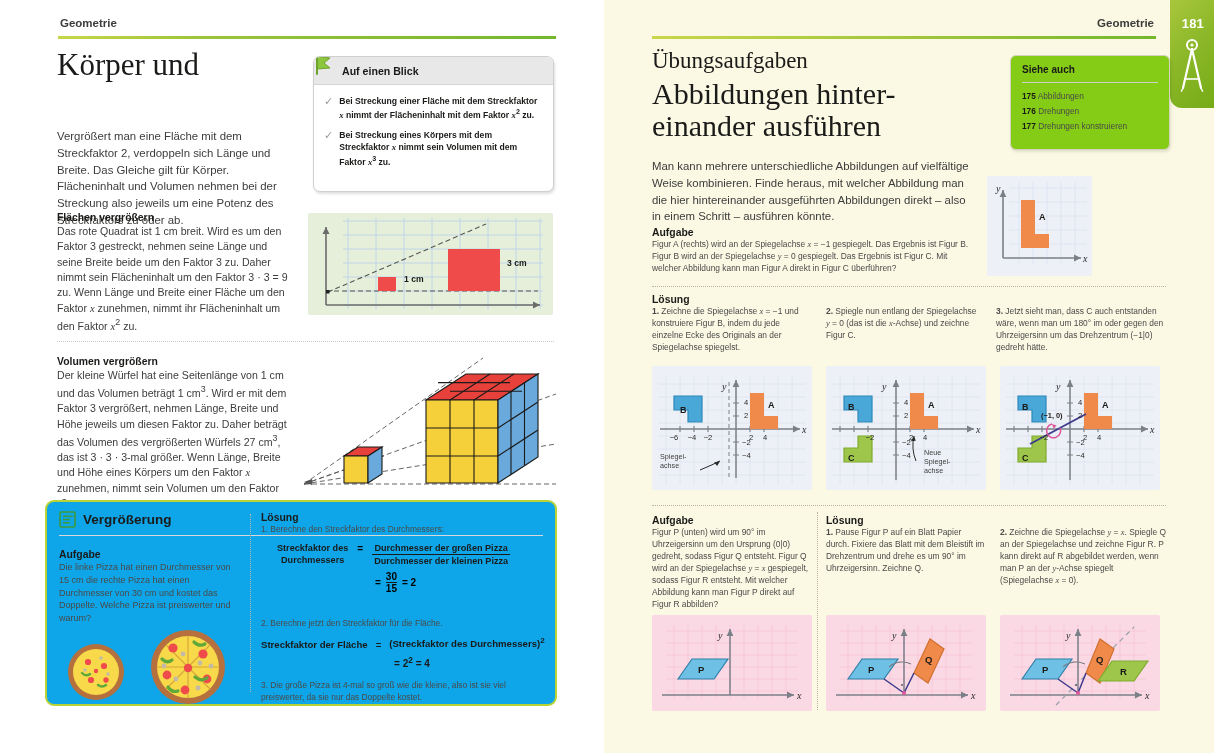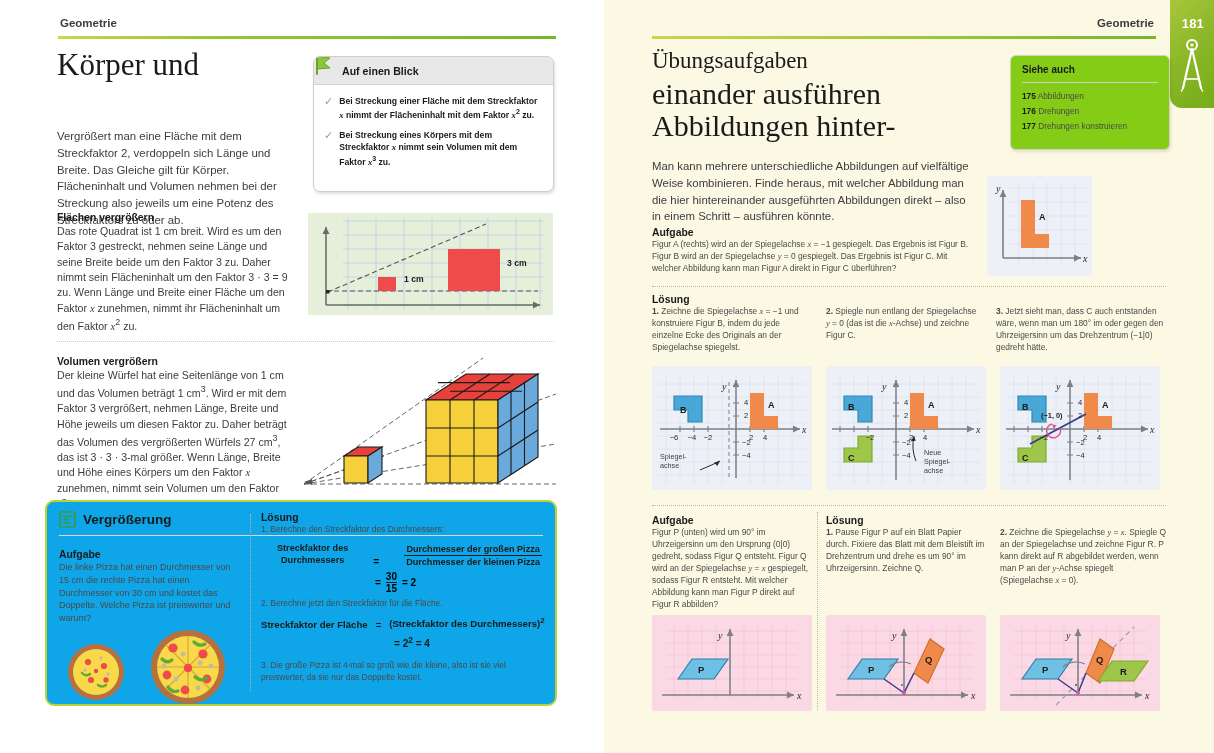--- a/index.html
+++ b/index.html
@@ -279,41 +279,41 @@
             <circle cx="113" cy="49" r="2.4" fill="#c2b9a8"></circle>
             <circle cx="137" cy="33" r="2.4" fill="#c2b9a8"></circle>
           </g>
         </svg>
       </div>
 
       <div style="position:absolute;left:214px;top:10px;width:288px;">
         <div class="sub-h">Lösung</div>
         <div class="small-txt" style="margin-top:1px;">1. Berechne den Streckfaktor des Durchmessers:</div>
 
-        <div style="display:flex;align-items:flex-end;gap:25px;margin-top:7px;margin-left:16px;">
+        <div style="display:flex;align-items:flex-start;gap:9px;margin-top:7px;margin-left:16px;">
           <div style="text-align:center;font-size:9.1px;font-weight:bold;color:#1a1a18;line-height:1.3;">
             <div>Streckfaktor des</div>
             <div>Durchmessers</div>
           </div>
           <div style="font-size:10px;font-weight:bold;">=</div>
           <div style="text-align:center;font-size:9.1px;font-weight:bold;color:#1a1a18;">
             <div style="padding:0 2px 1px 2px;">Durchmesser der großen Pizza</div>
             <div style="border-top:1.2px solid #1a1a18;padding:1px 2px 0 2px;">Durchmesser der kleinen Pizza</div>
           </div>
         </div>
         <div style="display:flex;align-items:center;gap:5px;margin-top:4px;margin-left:114px;">
           <div style="font-size:10px;font-weight:bold;">=</div>
           <div style="text-align:center;font-size:10px;font-weight:bold;">
             <div>30</div>
             <div style="border-top:1.2px solid #1a1a18;">15</div>
           </div>
           <div style="font-size:10px;font-weight:bold;">= 2</div>
         </div>
 
-        <div class="small-txt" style="margin-top:4px;">2. Berechne jetzt den Streckfaktor für die Fläche.</div>
+        <div class="small-txt" style="margin-top:24px;">2. Berechne jetzt den Streckfaktor für die Fläche.</div>
 
         <div style="display:flex;align-items:baseline;gap:8px;margin-top:7px;font-size:9.6px;font-weight:bold;color:#1a1a18;">
           <span>Streckfaktor der Fläche</span>
           <span>=</span>
           <span>(Streckfaktor des Durchmessers)<sup>2</sup></span>
         </div>
         <div style="text-align:center;margin-top:5px;font-size:10px;font-weight:bold;color:#1a1a18;margin-left:14px;">= 2<sup>2</sup> = 4</div>
 
         <div class="small-txt" style="margin-top:11px;">3. Die große Pizza ist 4-mal so groß wie die kleine, also ist sie viel preiswerter, da sie nur das Doppelte kostet.</div>
       </div>
@@ -335,22 +335,22 @@
           <path d="M22 50 L23.8 53.6" stroke="#fff" stroke-width="1.4"></path>
         </svg>
       </span>
     </div>
 
     <div class="runhead r">Geometrie</div>
     <div class="rule r"></div>
 
     <div class="h-kicker" style="position:absolute;left:48px;top:48px;font-size:23px;">Übungsaufgaben</div>
     <div class="h1" style="position:absolute;left:48px;top:78px;width:330px;font-size:30px;">
+      <div>Abbildungen hinter-</div>
       <div>einander ausführen</div>
-      <div>Abbildungen hinter-</div>
     </div>
 
     <div class="seealso">
       <div class="seealso-h">Siehe auch</div>
       <div class="seealso-hr"></div>
       <div class="seealso-row">
         <b>175</b>
         <span>Abbildungen</span>
       </div>
       <div class="seealso-row">

